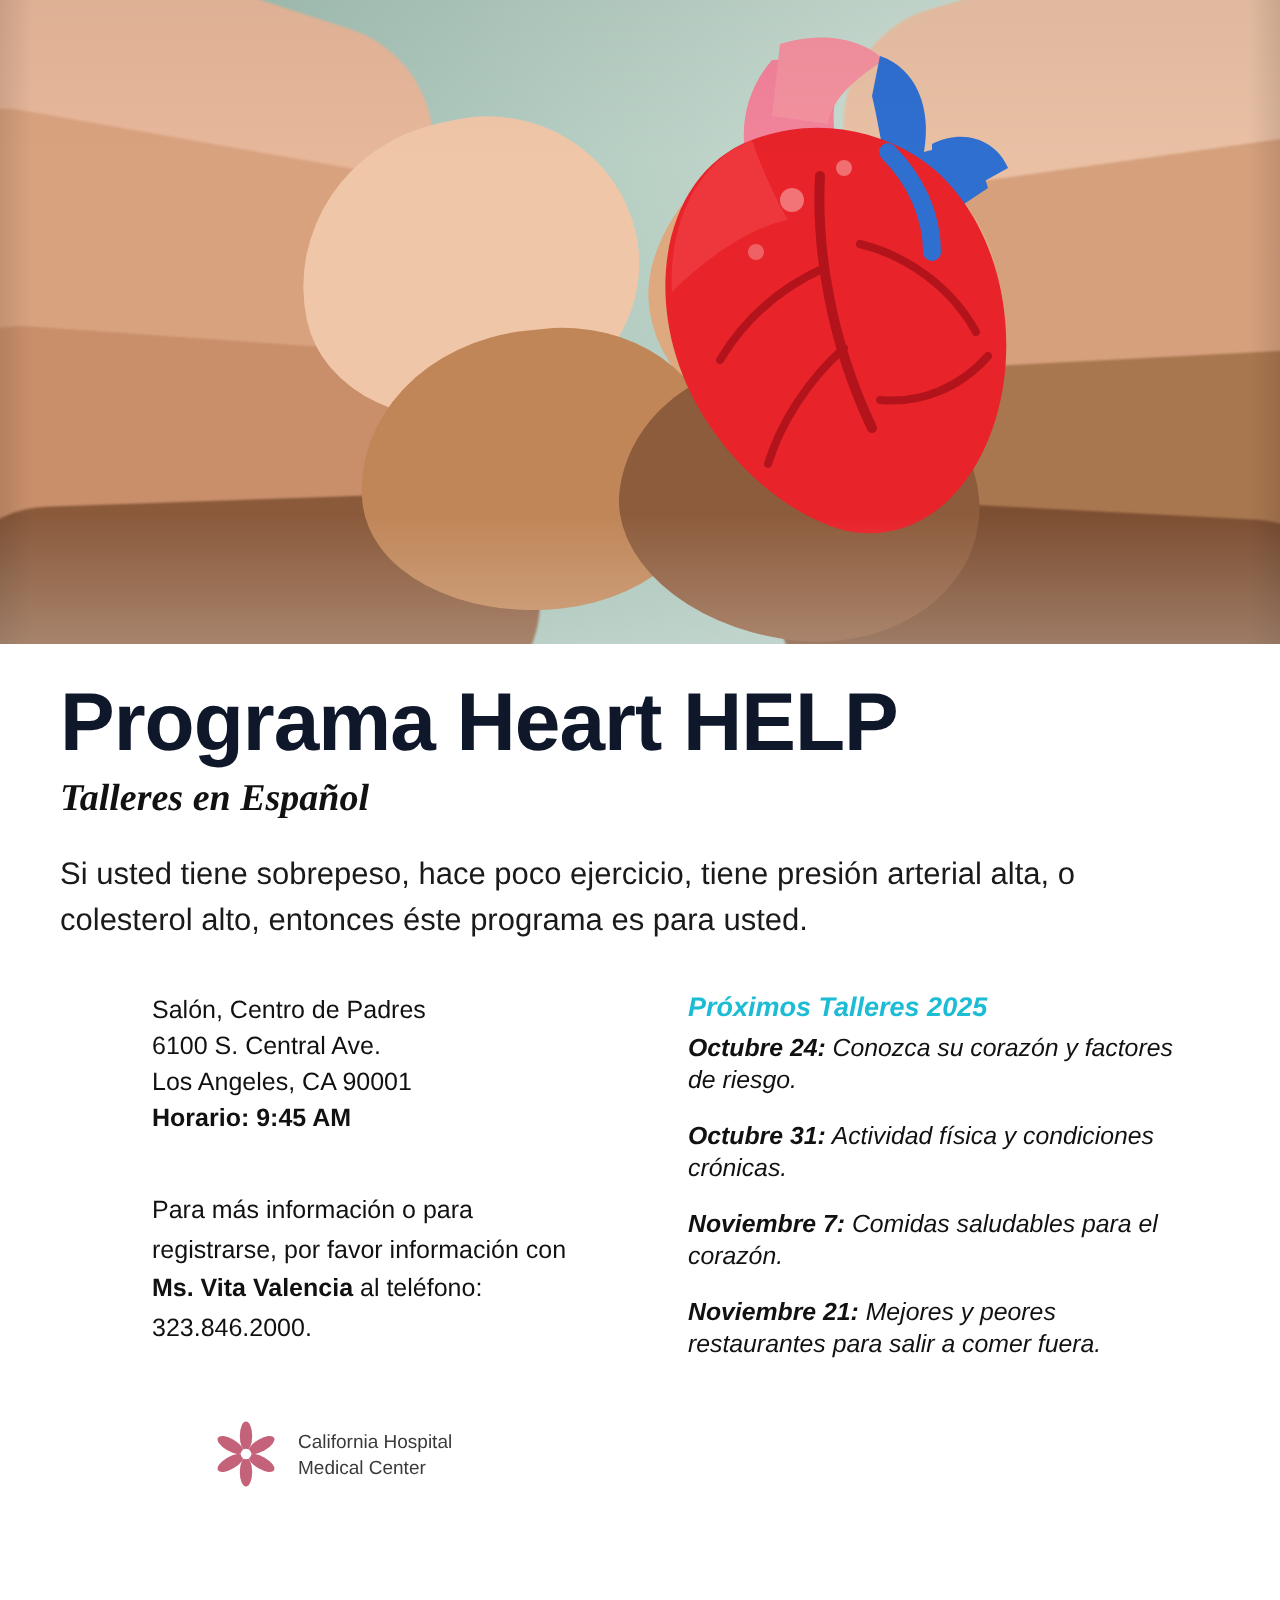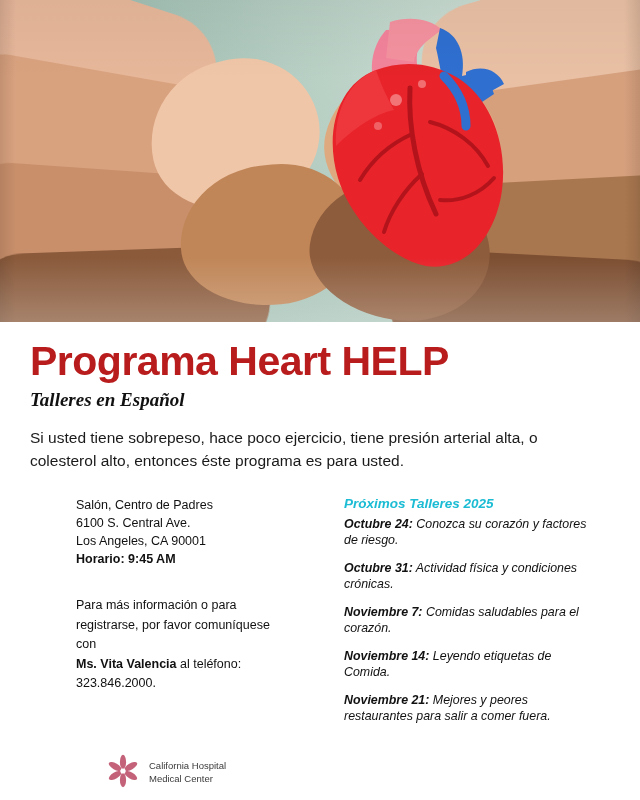--- a/index.html
+++ b/index.html
@@ -79,21 +79,21 @@
     background: linear-gradient(to right, rgba(0,0,0,0.10), rgba(0,0,0,0));
   }
   .photo-edge-right { right: 0; background: linear-gradient(to left, rgba(0,0,0,0.10), rgba(0,0,0,0)); }
 
   
   .content {
     padding: 18px 30px 0 30px;
     background: #fff;
   }
   .title {
-    color: #b91c1c;
+    color: #0f172a;
     font-size: 41px;
     font-weight: bold;
     letter-spacing: -0.5px;
     line-height: 1.05;
     margin: 0 0 6px 0;
   }
   .subtitle {
     font-family: "Liberation Serif", serif;
     font-style: italic;
     font-weight: bold;
@@ -235,42 +235,39 @@
       <div class="col-left">
         <div class="venue">
           <div>Salón, Centro de Padres</div>
           <div>6100 S. Central Ave.</div>
           <div>Los Angeles, CA 90001</div>
           <div class="b">Horario: 9:45 AM</div>
         </div>
 
         <div class="contact">
           <div>Para más información o para</div>
-          <div>registrarse, por favor comuníquese con</div>
+          <div>registrarse, por favor información con</div>
           <div>
             <span class="b">Ms. Vita Valencia</span><span> al teléfono:</span>
           </div>
           <div>323.846.2000.</div>
         </div>
       </div>
 
       <div class="col-right">
         <div class="sched-title">Próximos Talleres 2025</div>
 
         <div class="sched-item">
           <span class="date">Octubre 24:</span><span> Conozca su corazón y factores de riesgo.</span>
         </div>
         <div class="sched-item">
           <span class="date">Octubre 31:</span><span> Actividad física y condiciones crónicas.</span>
         </div>
         <div class="sched-item">
           <span class="date">Noviembre 7:</span><span> Comidas saludables para el corazón.</span>
-        </div>
-        <div class="sched-item">
-          <span class="date">Noviembre 14:</span><span> Leyendo etiquetas de Comida.</span>
         </div>
         <div class="sched-item">
           <span class="date">Noviembre 21:</span><span> Mejores y peores restaurantes para salir a comer fuera.</span>
         </div>
       </div>
     </div>
 
     <div class="logo-row">
       <div class="logo-mark">
         <svg width="34" height="34" viewBox="0 0 34 34">

